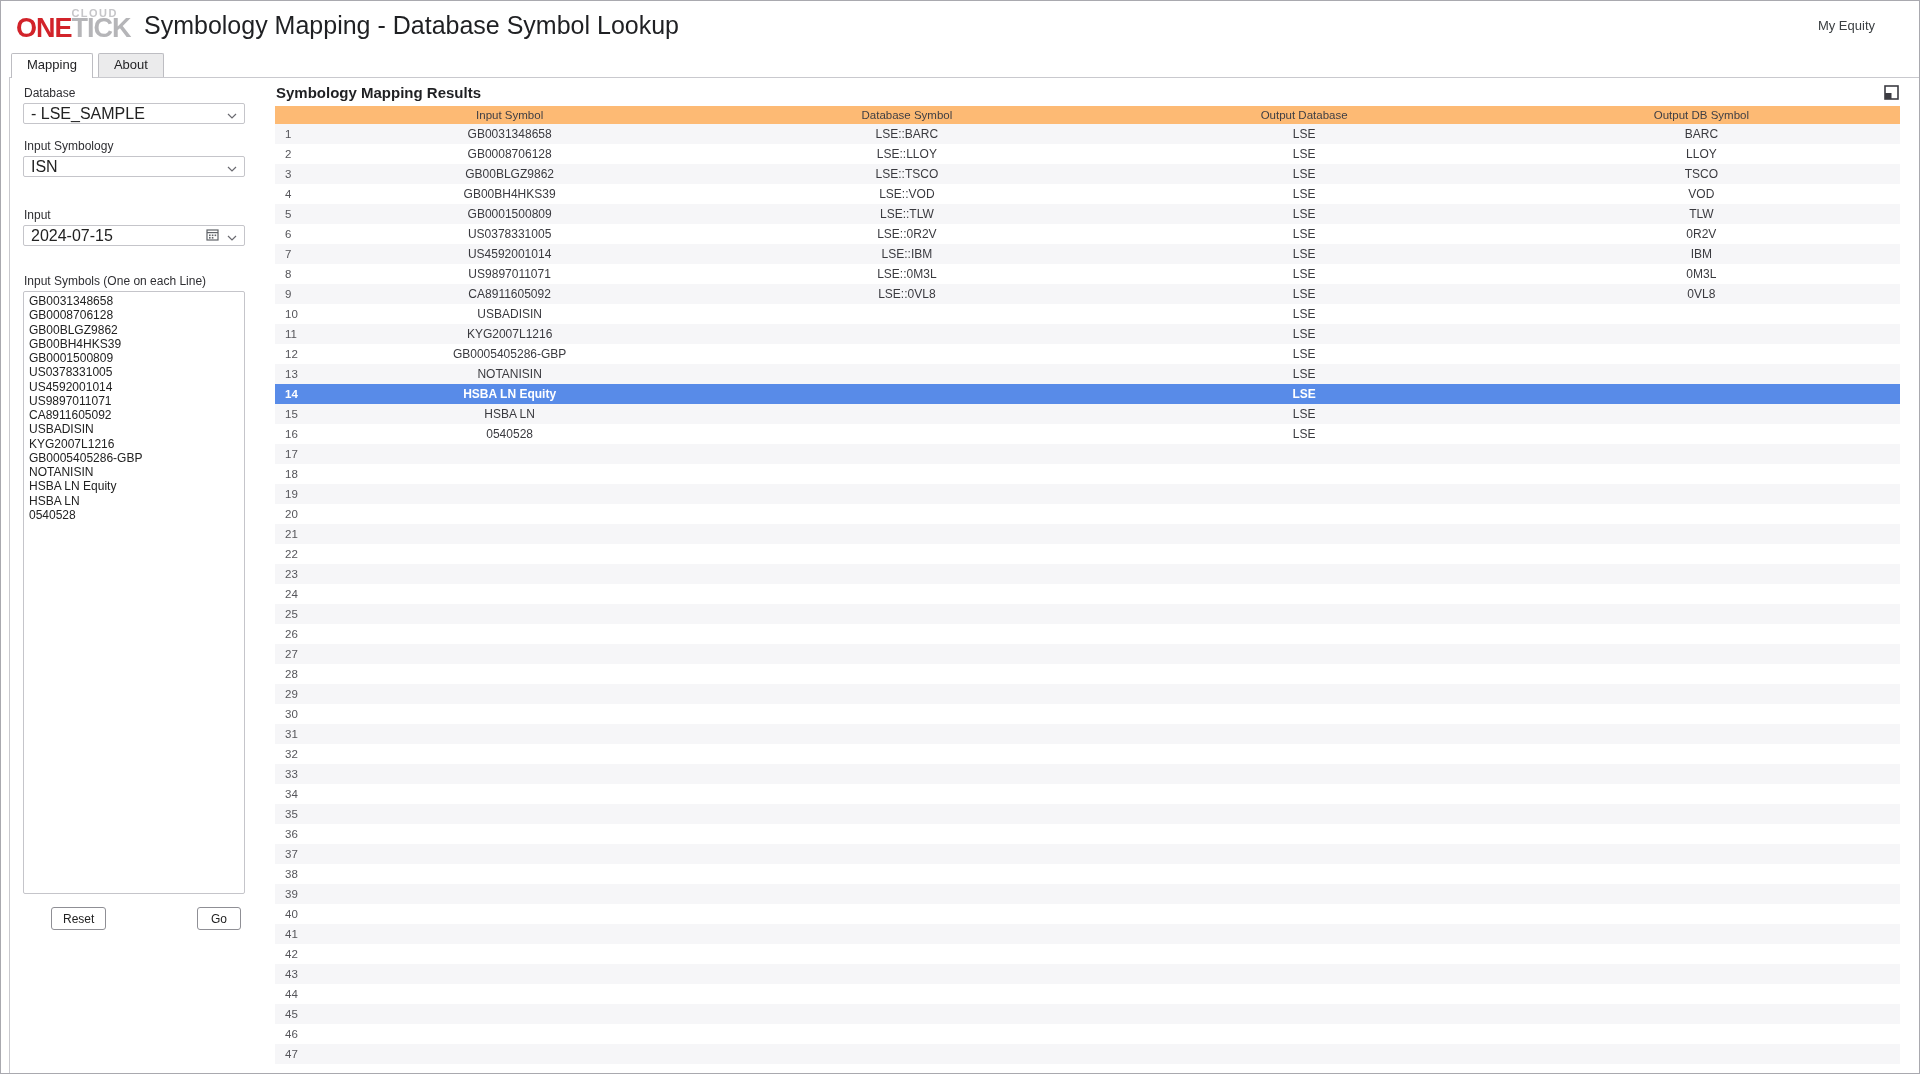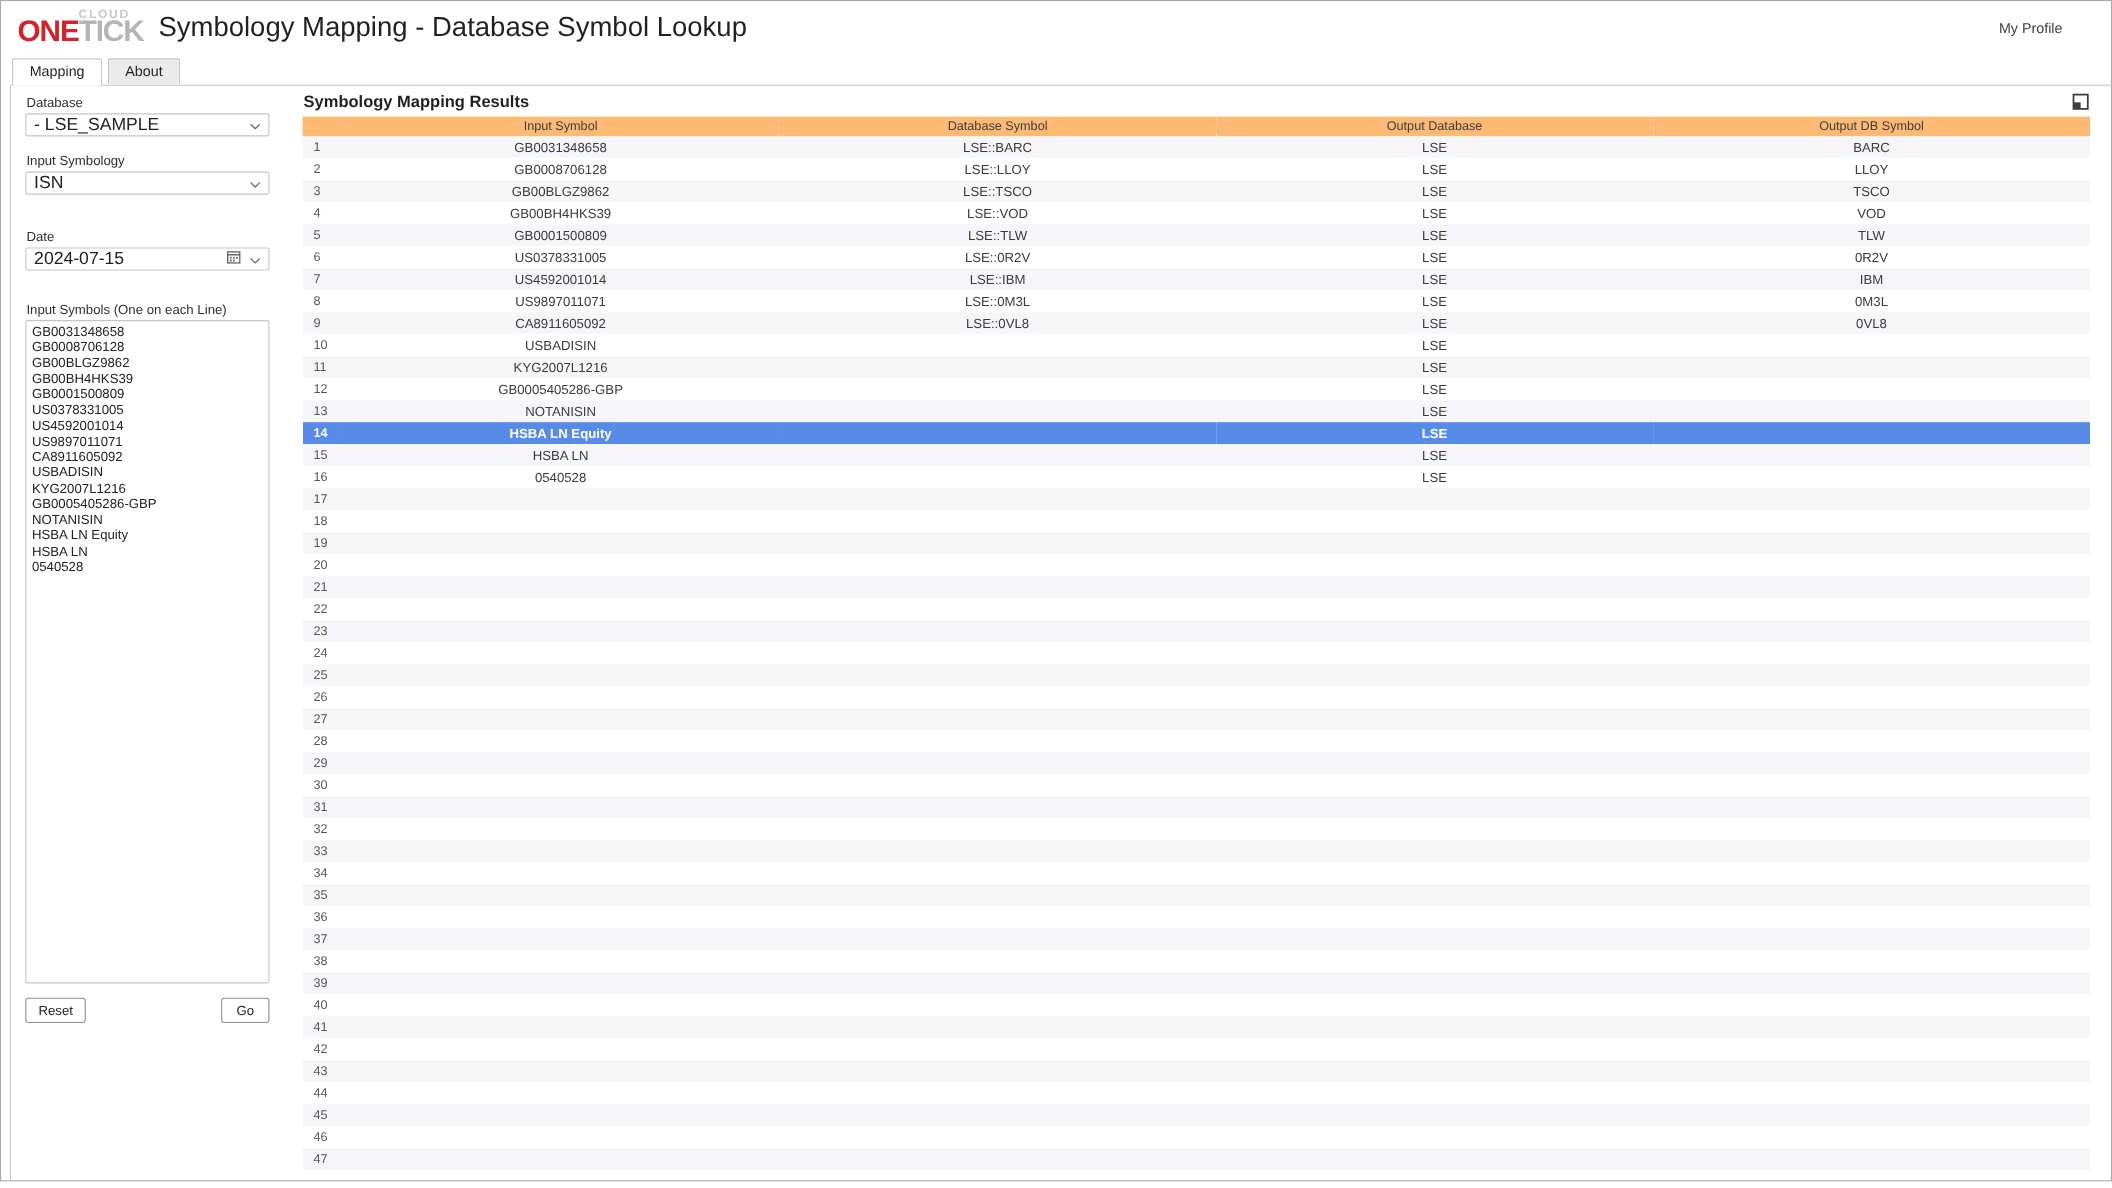--- a/index.html
+++ b/index.html
@@ -87,22 +87,22 @@
   .grp-date { margin-bottom:28px; }
   .symbols-textarea {
     width:222px; height:603px;
     border:1px solid #c5c5ca; border-radius:2px;
     font-family:"Liberation Sans", sans-serif;
     font-size:12px; line-height:1.19;
     padding:2px 5px; color:#222; resize:none; outline:none;
     display:block;
   }
   .btn-row {
-    width:222px; margin-top:13px;
-    display:flex; justify-content:space-between;
+    width:190px; margin-top:13px;
+    display:flex; justify-content:space-between;margin-left:28px;
   }
   .btn {
     height:23px; min-width:44px;
     background:#fff; border:1px solid #8f8f95; border-radius:3px;
     font-family:"Liberation Sans", sans-serif;
     font-size:12px; color:#222; padding:2px 11px; cursor:pointer;
   }
 
   
   .main { flex:1 1 auto; padding:6px 19px 0 13px; overflow:hidden; }
@@ -141,21 +141,21 @@
 <body>
 
 <div class="page">
 
   <div class="app-header">
     <div class="logo">
       <span class="cloud">CLOUD</span>
       <span class="brand"><span class="red">ONE</span><span class="gray">TICK</span></span>
     </div>
     <div class="page-title">Symbology Mapping - Database Symbol Lookup</div>
-    <div class="profile-link">My Profile</div>
+    <div class="profile-link">My Equity</div>
   </div>
 
   <div class="tabbar">
     <div class="tab active">Mapping</div>
     <div class="tab">About</div>
   </div>
 
   <div class="content">
 
     <div class="sidebar">
@@ -178,21 +178,21 @@
           <span>ISN</span>
           <span>
             <svg width="10" height="6" viewBox="0 0 10 6">
                 <polyline points="1,1 5,5 9,1" fill="none" stroke="#6a6a70" stroke-width="1.2"></polyline>
               </svg>
           </span>
         </div>
       </div>
 
       <div class="grp-date">
-        <div class="field-label">Date</div>
+        <div class="field-label">Input</div>
         <div class="selectbox">
           <span>2024-07-15</span>
           <span class="right-icons">
             <span>
               <svg width="13" height="13" viewBox="0 0 13 13">
                 <rect x="1" y="2" width="11" height="10" fill="none" stroke="#5f6368" stroke-width="1.2"></rect>
                 <line x1="1" y1="4.6" x2="12" y2="4.6" stroke="#5f6368" stroke-width="1.2"></line>
                 <rect x="3" y="6.5" width="1.6" height="1.6" fill="#5f6368"></rect>
                 <rect x="5.8" y="6.5" width="1.6" height="1.6" fill="#5f6368"></rect>
                 <rect x="8.6" y="6.5" width="1.6" height="1.6" fill="#5f6368"></rect>

